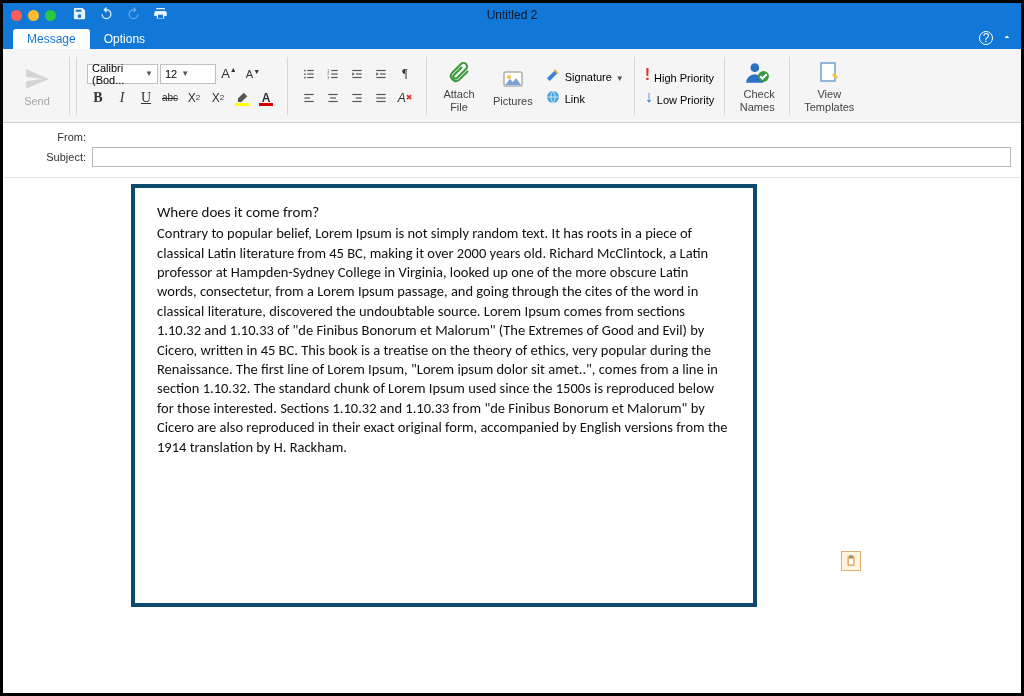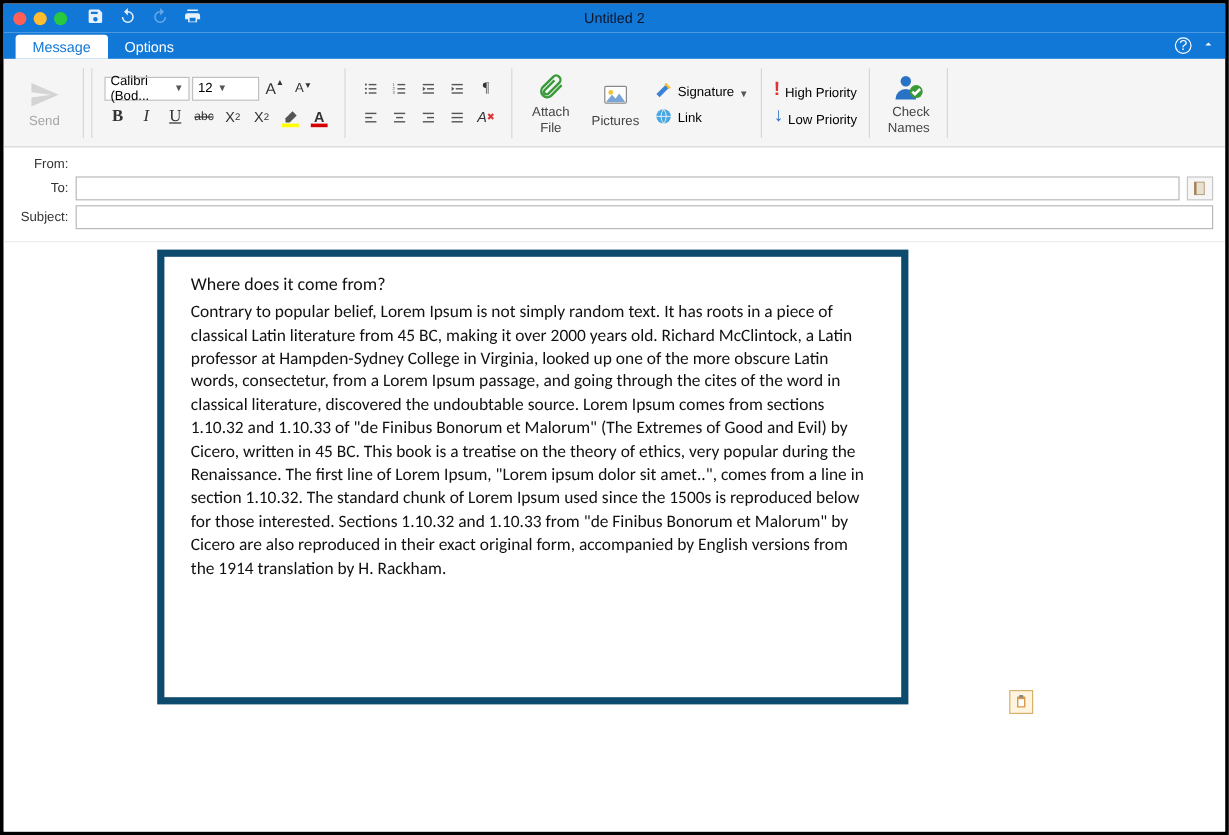--- a/index.html
+++ b/index.html
@@ -33,25 +33,25 @@
   .bold { font-weight: bold; font-family: "Times New Roman", serif; font-size: 14px; }
   .ital { font-style: italic; font-family: "Times New Roman", serif; font-size: 14px; }
   .undl { text-decoration: underline; font-family: "Times New Roman", serif; font-size: 14px; }
   .strike { text-decoration: line-through; font-size: 10px; }
   .colorbar { position: absolute; bottom: 1px; left: 3px; right: 3px; height: 3px; }
   .label-link { font-size: 11px; }
   .priority-stack { display: flex; flex-direction: column; gap: 4px; }
   .prio { display: flex; align-items: flex-end; gap: 4px; font-size: 11px; cursor: pointer; }
   .addressing { background: #fff; padding: 6px 10px 8px; border-bottom: 1px solid #e6e6e6; }
   .addr-row { display: flex; align-items: center; gap: 6px; padding: 2px 0; }
-  .addr-label { width: 44px; text-align: right; font-size: 11px; color: #333; }
+  .addr-label { width: 44px; text-align: right; font-size: 11px; color: #333; margin-left: 29px; }
   .addr-input { flex: 1; height: 20px; border: 1px solid #b9b9b9; background: #fff; padding: 2px 4px; font-size: 12px; }
   .addr-btn { width: 22px; height: 20px; border: 1px solid #c8c8c8; background: #f6f6f6; display: flex; align-items: center; justify-content: center; cursor: pointer; }
   .body-area { position: relative; height: 522px; background: #fff; }
-  .redbox { position: absolute; left: 128px; top: 6px; width: 626px; height: 379px; border: 6px solid #0c4a6e; padding: 14px 22px; }
+  .redbox { position: absolute; left: 128px; top: 6px; width: 626px; height: 423px; border: 4px solid #0c4a6e; padding: 14px 22px; }
   .bodytext { font-family: Calibri, Arial, sans-serif; font-size: 14.5px; color: #111; line-height: 1.34; }
   .bodytext .heading { font-size: 15px; margin-bottom: 2px; }
   .paste-float { position: absolute; right: 160px; top: 373px; width: 20px; height: 20px; border: 1px solid #d6b36a; background: #fff4e0; display: flex; align-items: center; justify-content: center; }
 </style>
 </head>
 <body>
 
 <div class="titlebar">
   <div class="mac-btns">
     <div class="mac-btn mac-close"></div>
@@ -288,35 +288,38 @@
             <circle cx="18" cy="16" r="5" fill="#3a9a3a"></circle>
             <path stroke="#fff" stroke-width="2" fill="none" d="M15 16l2 2 4-4"></path>
           </svg>
       </div>
       <span style="white-space:pre-line;text-align:right;line-height:1.1">Check
 Names</span>
     </div>
   </div>
   <div class="rsep"></div>
 
+  <div class="rgrp">
+    <div class="bigbtn">
+      <div class="iconwrap">
+        <svg viewBox="0 0 24 24" width="24" height="24">
+            <rect x="4" y="3" width="14" height="18" fill="#fff" stroke="#2a72c4"></rect>
+            <path fill="#2a72c4" d="M7 7h8M7 11h8M7 15h5"></path>
+            <path fill="#f4c430" d="M17 13l4 4-2 2-4-4z"></path>
+          </svg>
+      </div>
+      <span style="white-space:pre-line;text-align:center;line-height:1.1">View
+Templates</span>
+    </div>
+  </div>
 </div>
 
 <div class="addressing">
   <div class="addr-row">
     <div class="addr-label">From:</div>
-  </div>
-  <div class="addr-row">
-    <div class="addr-label">To:</div>
-    <input class="addr-input" style="">
-    <div class="addr-btn">
-      <svg width="14" height="14" viewBox="0 0 24 24">
-          <rect x="4" y="3" width="14" height="18" fill="#e8e0d0" stroke="#a08050"></rect>
-          <rect x="4" y="3" width="3" height="18" fill="#a08050"></rect>
-        </svg>
-    </div>
   </div>
   <div class="addr-row">
     <div class="addr-label">Subject:</div>
     <input class="addr-input" style="">
   </div>
 </div>
 
 <div class="body-area">
   <div class="redbox">
     <div class="bodytext">

